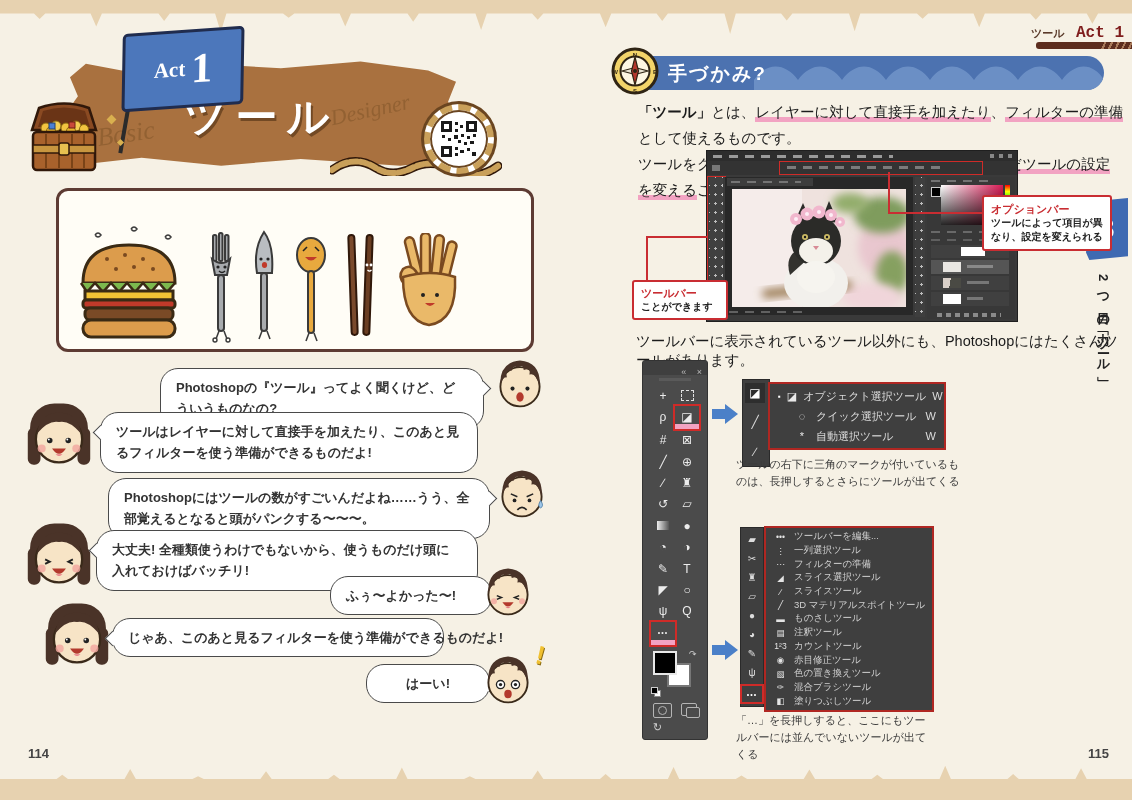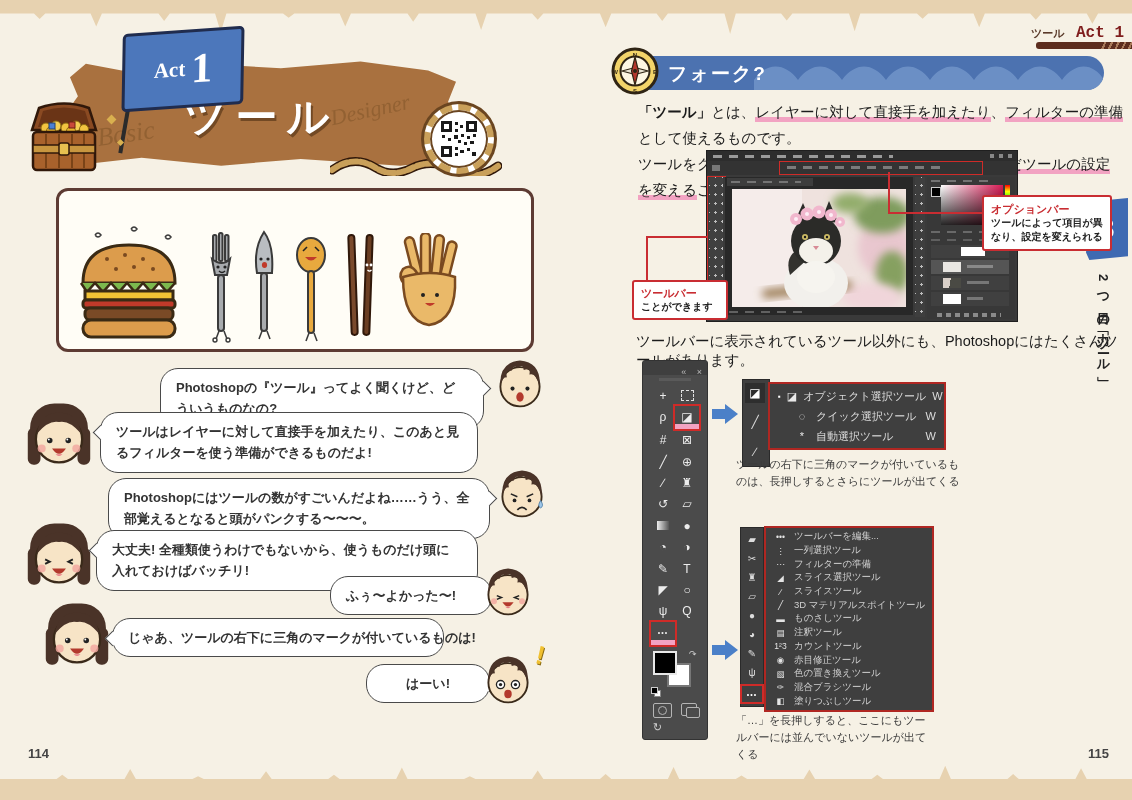--- a/index.html
+++ b/index.html
@@ -310,21 +310,21 @@
     <circle cx="22" cy="35" r="2.4" fill="#222"></circle>
       <circle cx="38" cy="35" r="2.4" fill="#222"></circle>
     <circle cx="21.2" cy="34.2" r="0.8" fill="#fff"></circle>
       <circle cx="37.2" cy="34.2" r="0.8" fill="#fff"></circle>
     <circle cx="15" cy="42" r="3.5" fill="#f2a9a0" opacity=".85"></circle>
       <circle cx="45" cy="42" r="3.5" fill="#f2a9a0" opacity=".85"></circle>
     <path d="M24 42 q6 9 12 0 z" fill="#b3392c"></path>
       <path d="M27 47 q3 3 6 0 z" fill="#e87a84"></path>
   </svg>
   <div class="bubble l" style="left:112px;top:618px;width:300px;white-space:nowrap;">
-    <span>じゃあ、ツールの右下に三角のマークが付いているものは!</span><span class="tail"></span>
+    <span>じゃあ、このあと見るフィルターを使う準備ができるものだよ!</span><span class="tail"></span>
   </div>
 
   <div class="bubble r" style="left:366px;top:664px;width:92px;white-space:nowrap;text-align:center;">
     <span>はーい!</span><span class="tail"></span>
   </div>
   <svg class="abs" style="left:480px;top:648px;" width="56" height="62" viewBox="0 0 60 64">
     <circle cx="30" cy="36" r="21" fill="#f7e4c6" stroke="#3a2a1a" stroke-width="2"></circle>
     <path d="M9 36 Q7 10 30 8 Q53 10 51 36 Q47 20 40 23 Q42 15 34 18 Q33 11 28 16 Q23 12 21 19 Q14 17 16 26 Q11 25 9 36 Z" fill="#4a3328"></path>
     <circle cx="22" cy="38" r="4.4" fill="#fff" stroke="#222" stroke-width="1.4"></circle>
       <circle cx="38" cy="38" r="4.4" fill="#fff" stroke="#222" stroke-width="1.4"></circle>
@@ -340,21 +340,21 @@
     <span style="font-size:11px;font-weight:bold;color:#5a3a2a;margin-right:7px;">ツール</span>
     <span style="font-family:Liberation Mono, monospace;font-size:16px;font-weight:bold;color:#7f1d1d;">Act 1</span>
   </div>
   <div class="abs" style="left:1036px;top:42px;width:96px;height:7px;background:#5c2d1e;border-radius:3px 0 0 3px;"></div>
   <div class="abs" style="left:1100px;top:42px;width:32px;height:7px;background:repeating-linear-gradient(115deg,#5c2d1e 0 4px,#a87a5a 4px 6px);"></div>
 
   <div class="abs" style="left:634px;top:56px;width:470px;height:34px;background:#4c72b0;border-radius:4px 17px 17px 4px;overflow:hidden;">
     <svg class="abs" style="left:120px;top:0;" width="350" height="34" viewBox="0 0 350 34" preserveAspectRatio="none">
       <path d="M0 24 C 12 6 31 6 44 24 C 57 6 75 6 88 24 C 101 6 119 6 132 24 C 145 6 163 6 176 24 C 189 6 207 6 220 24 C 233 6 251 6 264 24 C 277 6 295 6 308 24 C 321 6 339 6 350 24 L350 34 L0 34 Z" fill="#6f92c8" opacity="0.9"></path>
     </svg>
-    <div class="abs" style="left:34px;top:5px;font-size:19px;font-weight:bold;color:#fff;letter-spacing:2px;">フォーク?</div>
+    <div class="abs" style="left:34px;top:5px;font-size:19px;font-weight:bold;color:#fff;letter-spacing:2px;">手づかみ?</div>
   </div>
   <svg class="abs" style="left:610px;top:46px;" width="50" height="50" viewBox="0 0 50 50">
     <circle cx="25" cy="25" r="22" fill="#f3d469" stroke="#2f2414" stroke-width="3"></circle>
     <circle cx="25" cy="25" r="14.5" fill="#fdf6e2" stroke="#2f2414" stroke-width="2"></circle>
     <text x="25" y="10.5" font-size="6" font-weight="bold" fill="#2f2414" text-anchor="middle">N</text>
     <text x="25" y="47" font-size="6" font-weight="bold" fill="#2f2414" text-anchor="middle">S</text>
     <text x="5" y="27.5" font-size="6" font-weight="bold" fill="#2f2414" text-anchor="middle">W</text>
     <text x="45" y="27.5" font-size="6" font-weight="bold" fill="#2f2414" text-anchor="middle">E</text>
     <path d="M12 25 L25 21.5 L38 25 L25 28.5 Z" fill="#e8e2d0" stroke="#2f2414" stroke-width="1.2"></path>
     <path d="M25 11 L28.5 25 L25 39 L21.5 25 Z" fill="#b5372c" stroke="#2f2414" stroke-width="1.2"></path>

